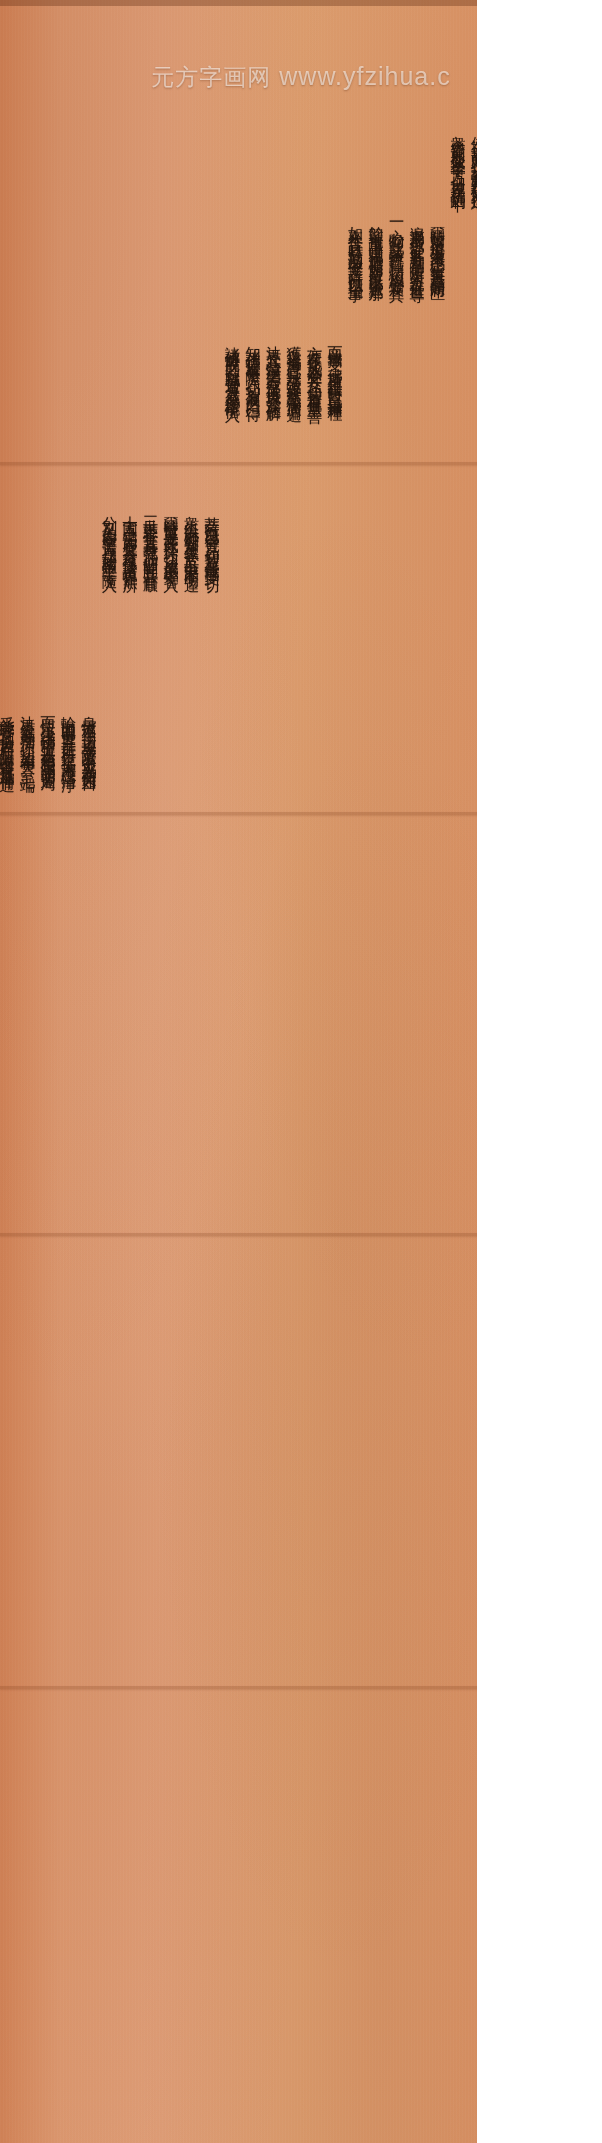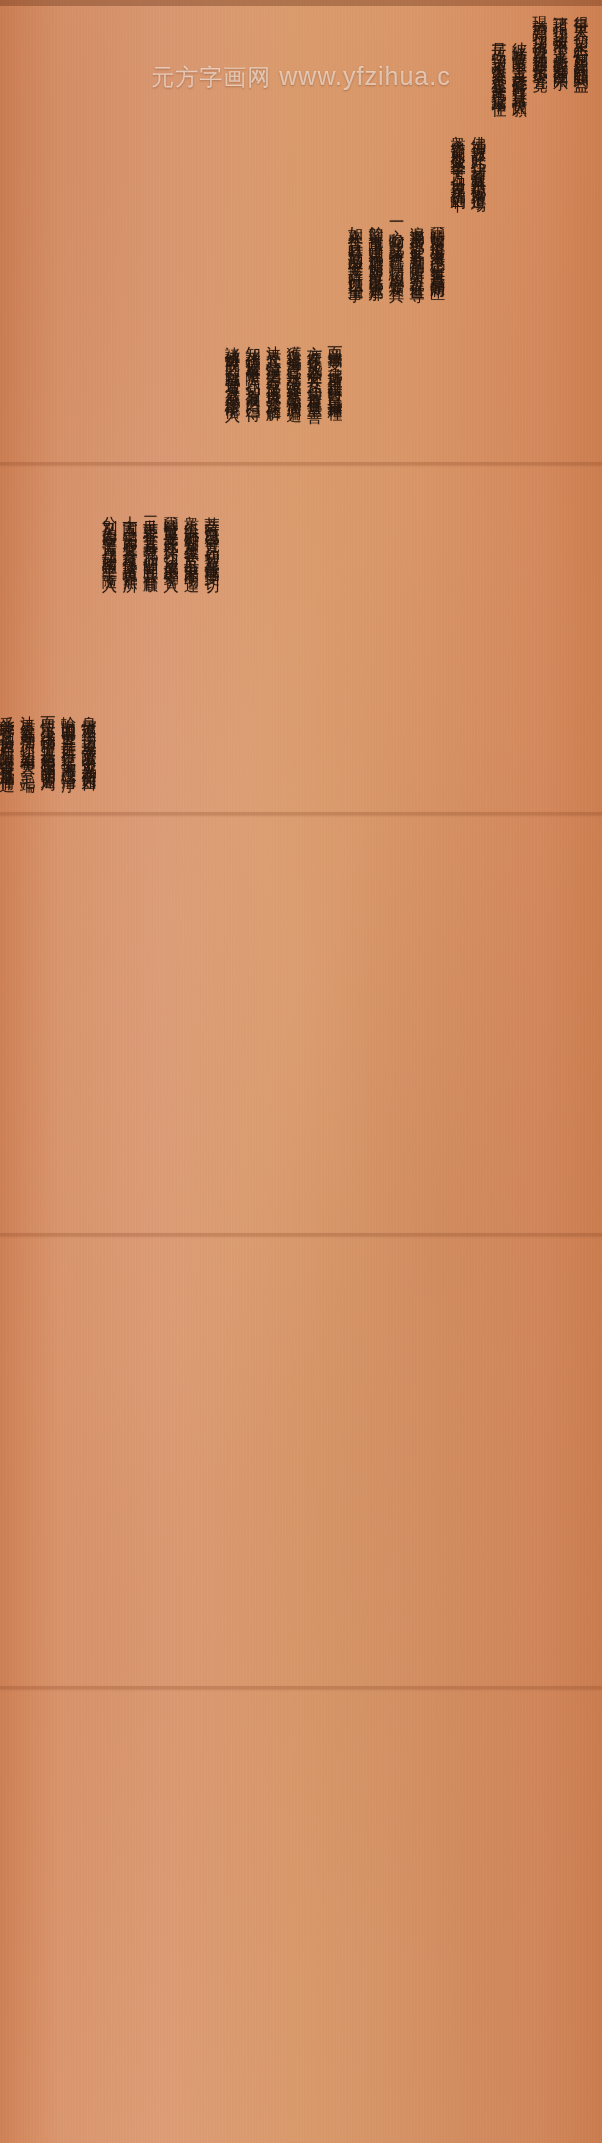--- a/index.html
+++ b/index.html
@@ -5,21 +5,21 @@
   html, body {
     margin: 0;
     padding: 0;
     background: #ffffff;
   }
   body {
     font-family: "DejaVu Serif", serif;
   }
   #scroll {
     position: relative;
-    width: 602px;
+    width: 477px;
     height: 2143px;
     overflow: hidden;
     background: #d98f63;
   }
   
   .paper-base {
     position: absolute;
     inset: 0;
     background:
       linear-gradient(90deg,

